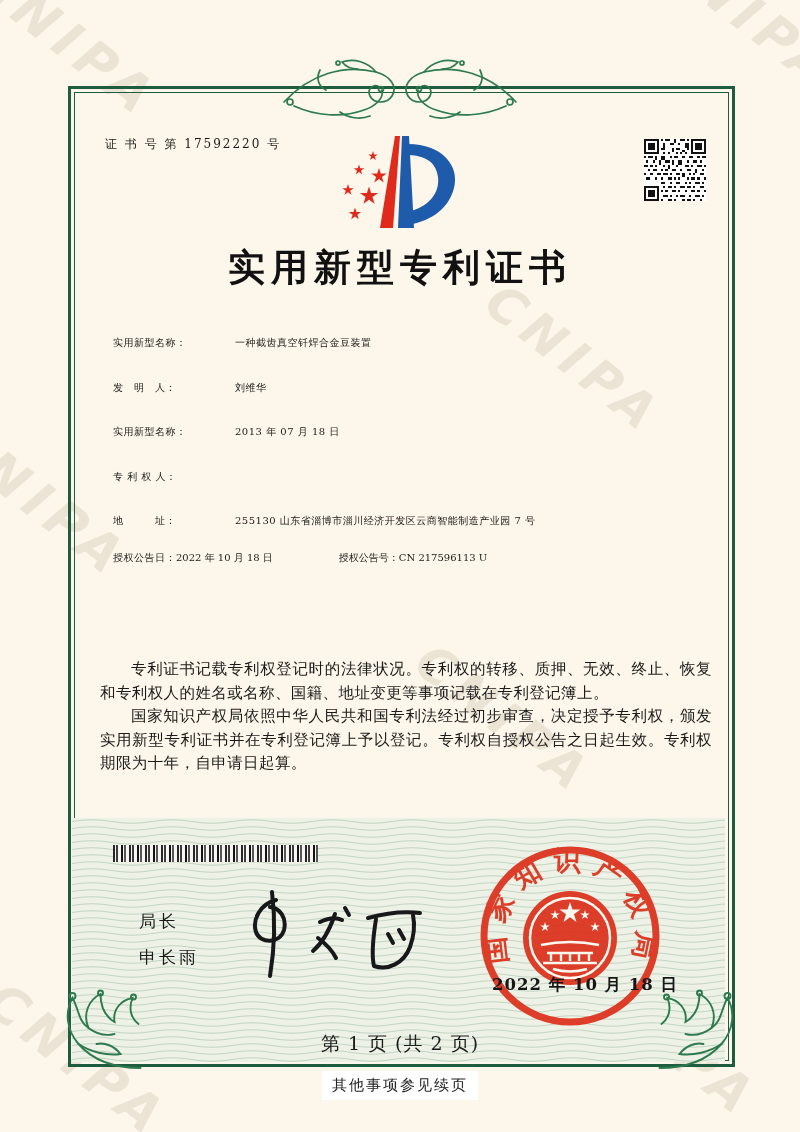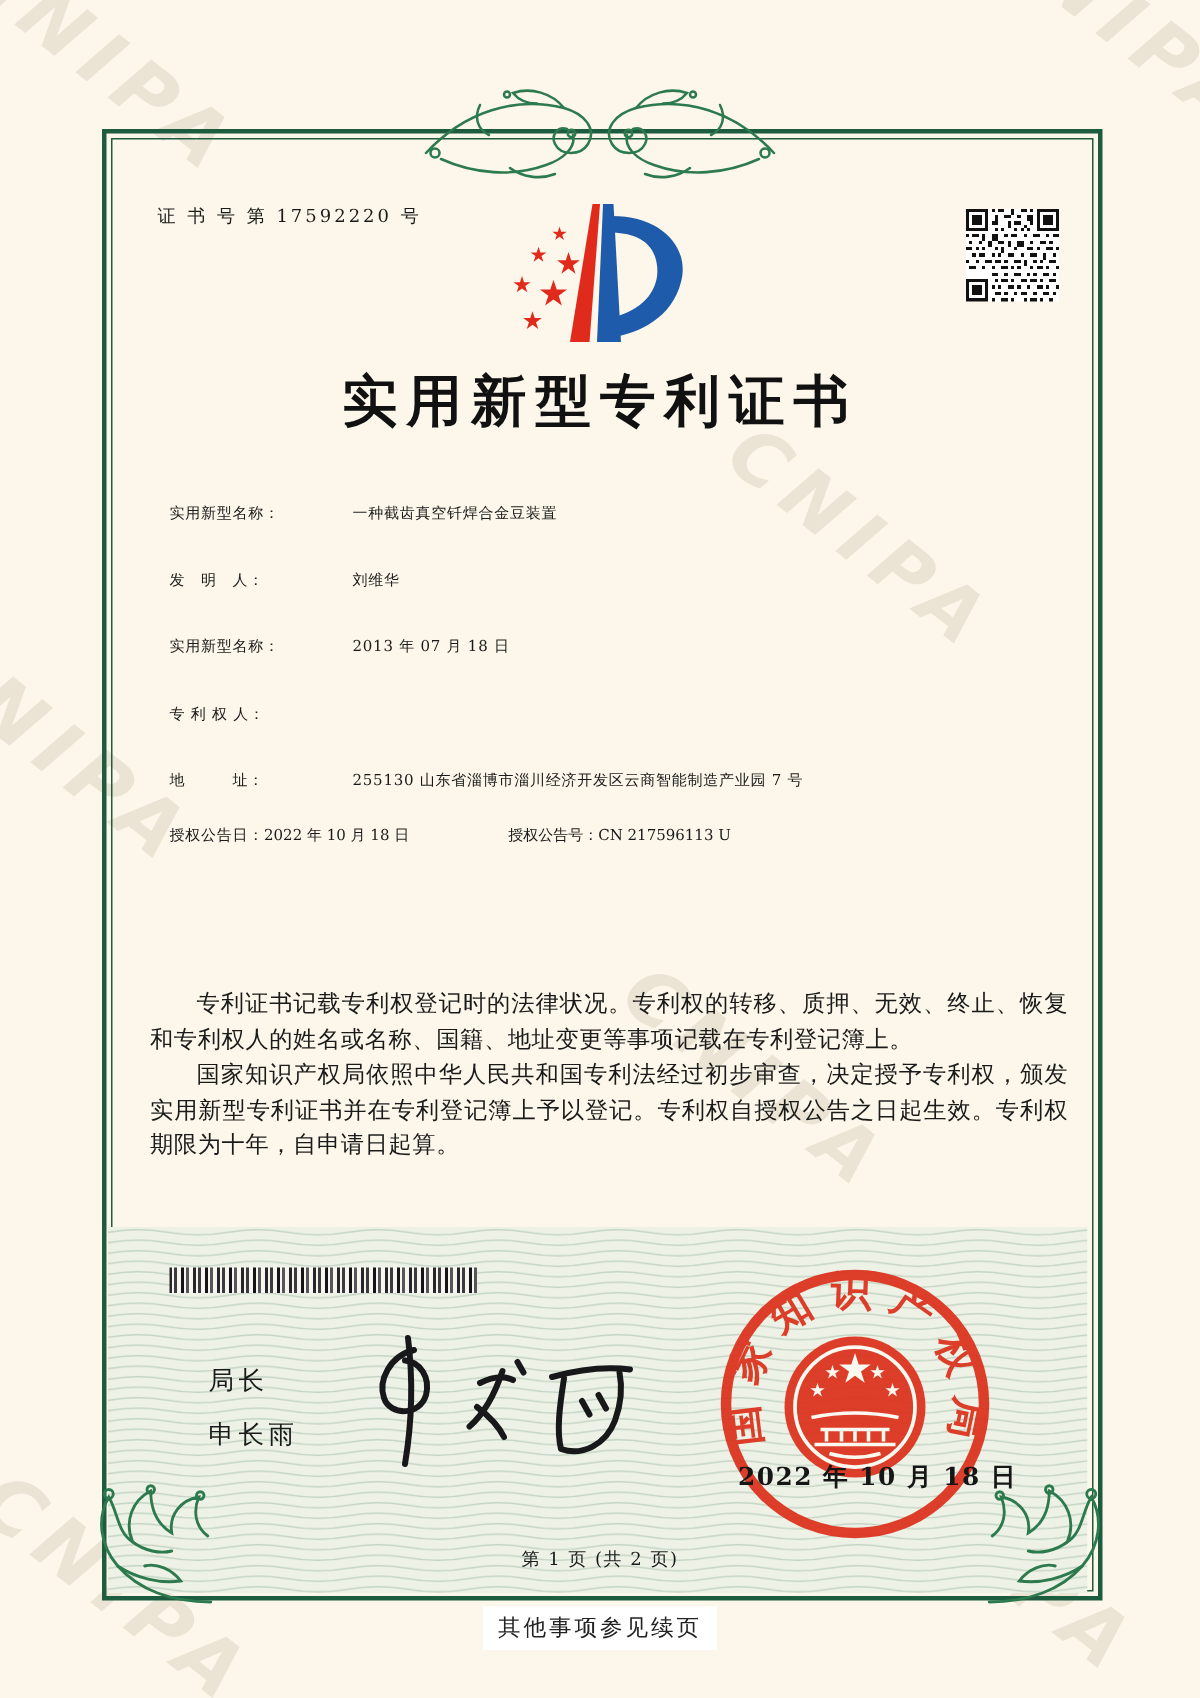--- a/index.html
+++ b/index.html
@@ -55,21 +55,21 @@
       #26262a 0 2px,#f7f5ee 2px 3px,#3a3a40 3px 5px,#f7f5ee 5px 8px,
       #141418 8px 10px,#f7f5ee 10px 11px,#55555c 11px 13px,#f7f5ee 13px 16px);
   }
   .officer{position:absolute;left:115px;top:903px;font-size:17px;letter-spacing:3px;line-height:36px;margin-left:24px;}
   .signature{position:absolute;left:228px;top:886px;}
   .seal{position:absolute;left:475px;top:841px;z-index:3;}
   .sealdate{
     position:absolute;left:492px;top:974px;z-index:4;
     font-size:16.5px;font-weight:600;letter-spacing:1px;color:#161616;white-space:nowrap;
   }
-  .pageno{position:absolute;left:0;top:1031px;width:100%;text-align:center;font-size:12px;letter-spacing:1px;}
+  .pageno{position:absolute;left:0;top:1031px;width:100%;text-align:center;font-size:19px;letter-spacing:1px;}
   .contnote{
     position:absolute;left:50%;transform:translateX(-50%);top:1071px;z-index:3;
     background:#ffffff;padding:5px 10px;font-size:15px;letter-spacing:2px;color:#222;
   }
 </style>
 </head>
 <body>
 
 <div class="wm" style="left:-40px;top:10px;font-size:52px;transform:rotate(38deg)">CNIPA</div>
 <div class="wm" style="left:640px;top:-16px;font-size:52px;transform:rotate(38deg)">CNIPA</div>

